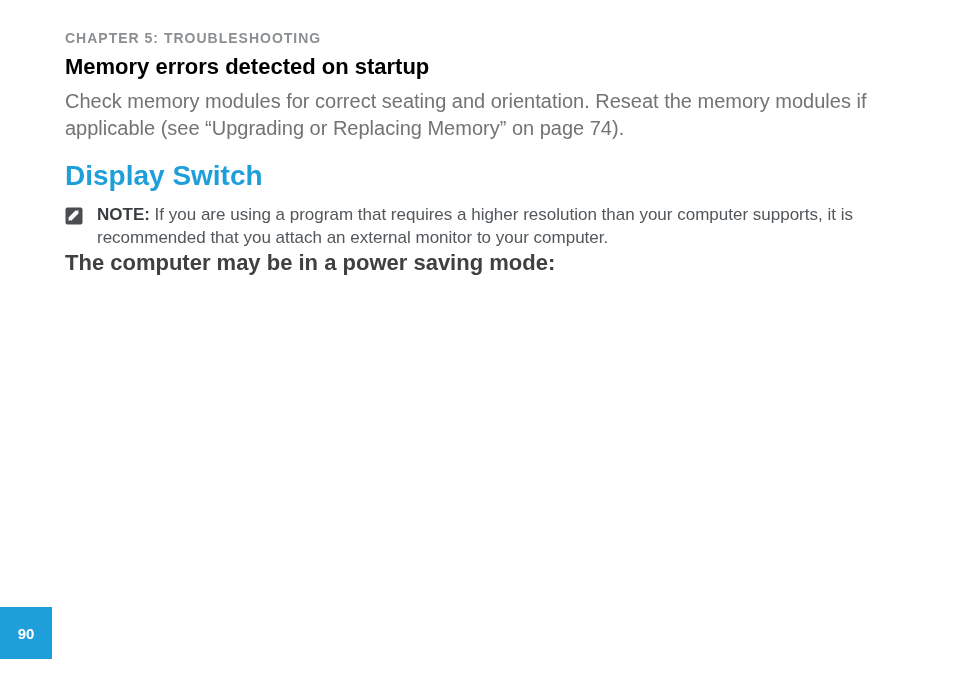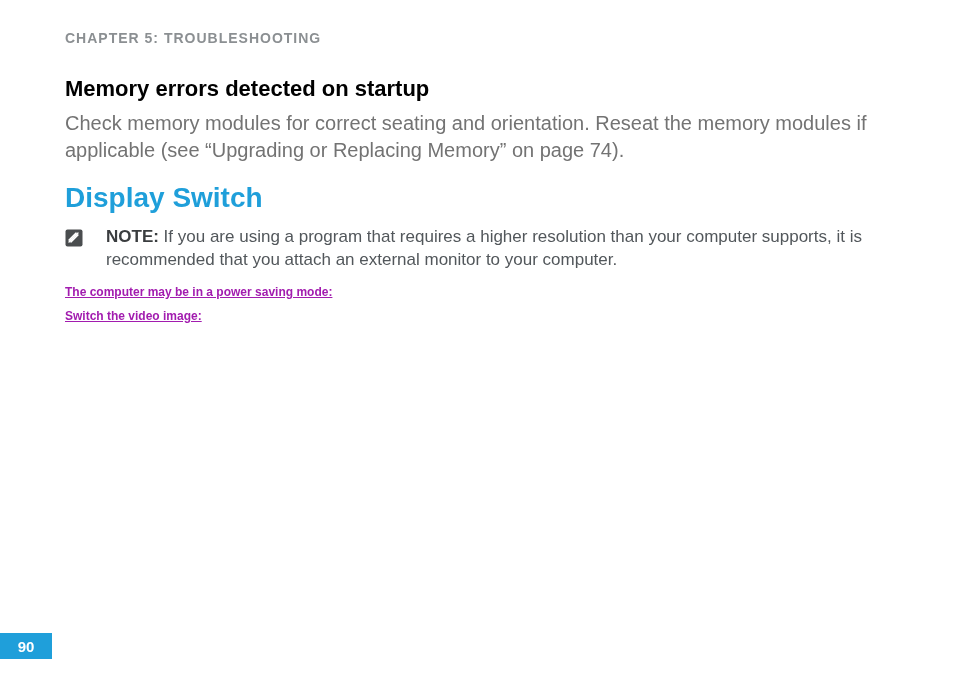--- a/index.html
+++ b/index.html
@@ -13,21 +13,21 @@
     color: #4f5254;
   }
   .page {
     padding: 30px 65px 0 65px;
   }
   .chapter-heading {
     font-size: 14px;
     letter-spacing: 1px;
     font-weight: 700;
     color: #8b8f92;
-    margin-bottom: 30px;
+    margin-bottom: 8px;
   }
   h1.section-title {
     font-size: 28px;
     font-weight: 600;
     color: #1f9fda;
     margin: 0 0 12px 0;
   }
   h2.sub-title {
     font-size: 22px;
     font-weight: 600;
@@ -36,53 +36,51 @@
   }
   p.body-text {
     font-size: 20px;
     line-height: 1.35;
     margin: 0 0 18px 0;
     color: #737373;
   }
   .note-block {
     display: flex;
     align-items: flex-start;
-    margin-bottom: 13px;
-    gap: 9px;
+    margin-bottom: 0;
   }
   .note-icon {
     flex: 0 0 auto;
     width: 18px;
     height: 18px;
     margin-right: 14px;
     margin-top: 3px;
   }
   .note-icon svg { display:block; }
   .note-text {
     font-size: 17px;
     line-height: 1.35;
     color: #52575b;
   }
   .note-label {
     font-weight: 700;
     color: #3a3d3f;
   }
   .bold-line {
-    font-size: 12px;
+    font-size: 22px;
     font-weight: 700;
-    color: #a21caf;
+    color: #404040;
     margin: 0 0 10px 0;
-    text-decoration: underline;
   }
   .page-number-tab {
     position: absolute;
     left: 0;
     bottom: 18px;
     width: 52px;
-    height: 26px;
+    height: 52px;
     background: #1f9fda;
     color: #ffffff;
     display: flex;
     align-items: center;
     justify-content: center;
     font-size: 15px;
     font-weight: 600;
   }
 </style>
 </head>
@@ -104,19 +102,18 @@
         <path d="M4 13 L13 4 M4 11 L11 4 M6 13 L13 6" stroke="#ffffff" stroke-width="1.4" stroke-linecap="round" fill="none"></path>
       </svg>
     </span>
     <div class="note-text">
       <span class="note-label">NOTE:</span><span> If you are using a program that requires a higher resolution than your computer supports, it is recommended that you attach an external monitor to your computer.</span>
     </div>
   </div>
 
   <p class="bold-line">The computer may be in a power saving mode:</p>
 
-  <p class="bold-line">Switch the video image:</p>
 
 </div>
 
 <div class="page-number-tab">
   <span>90</span>
 </div>
 
 </body></html>

